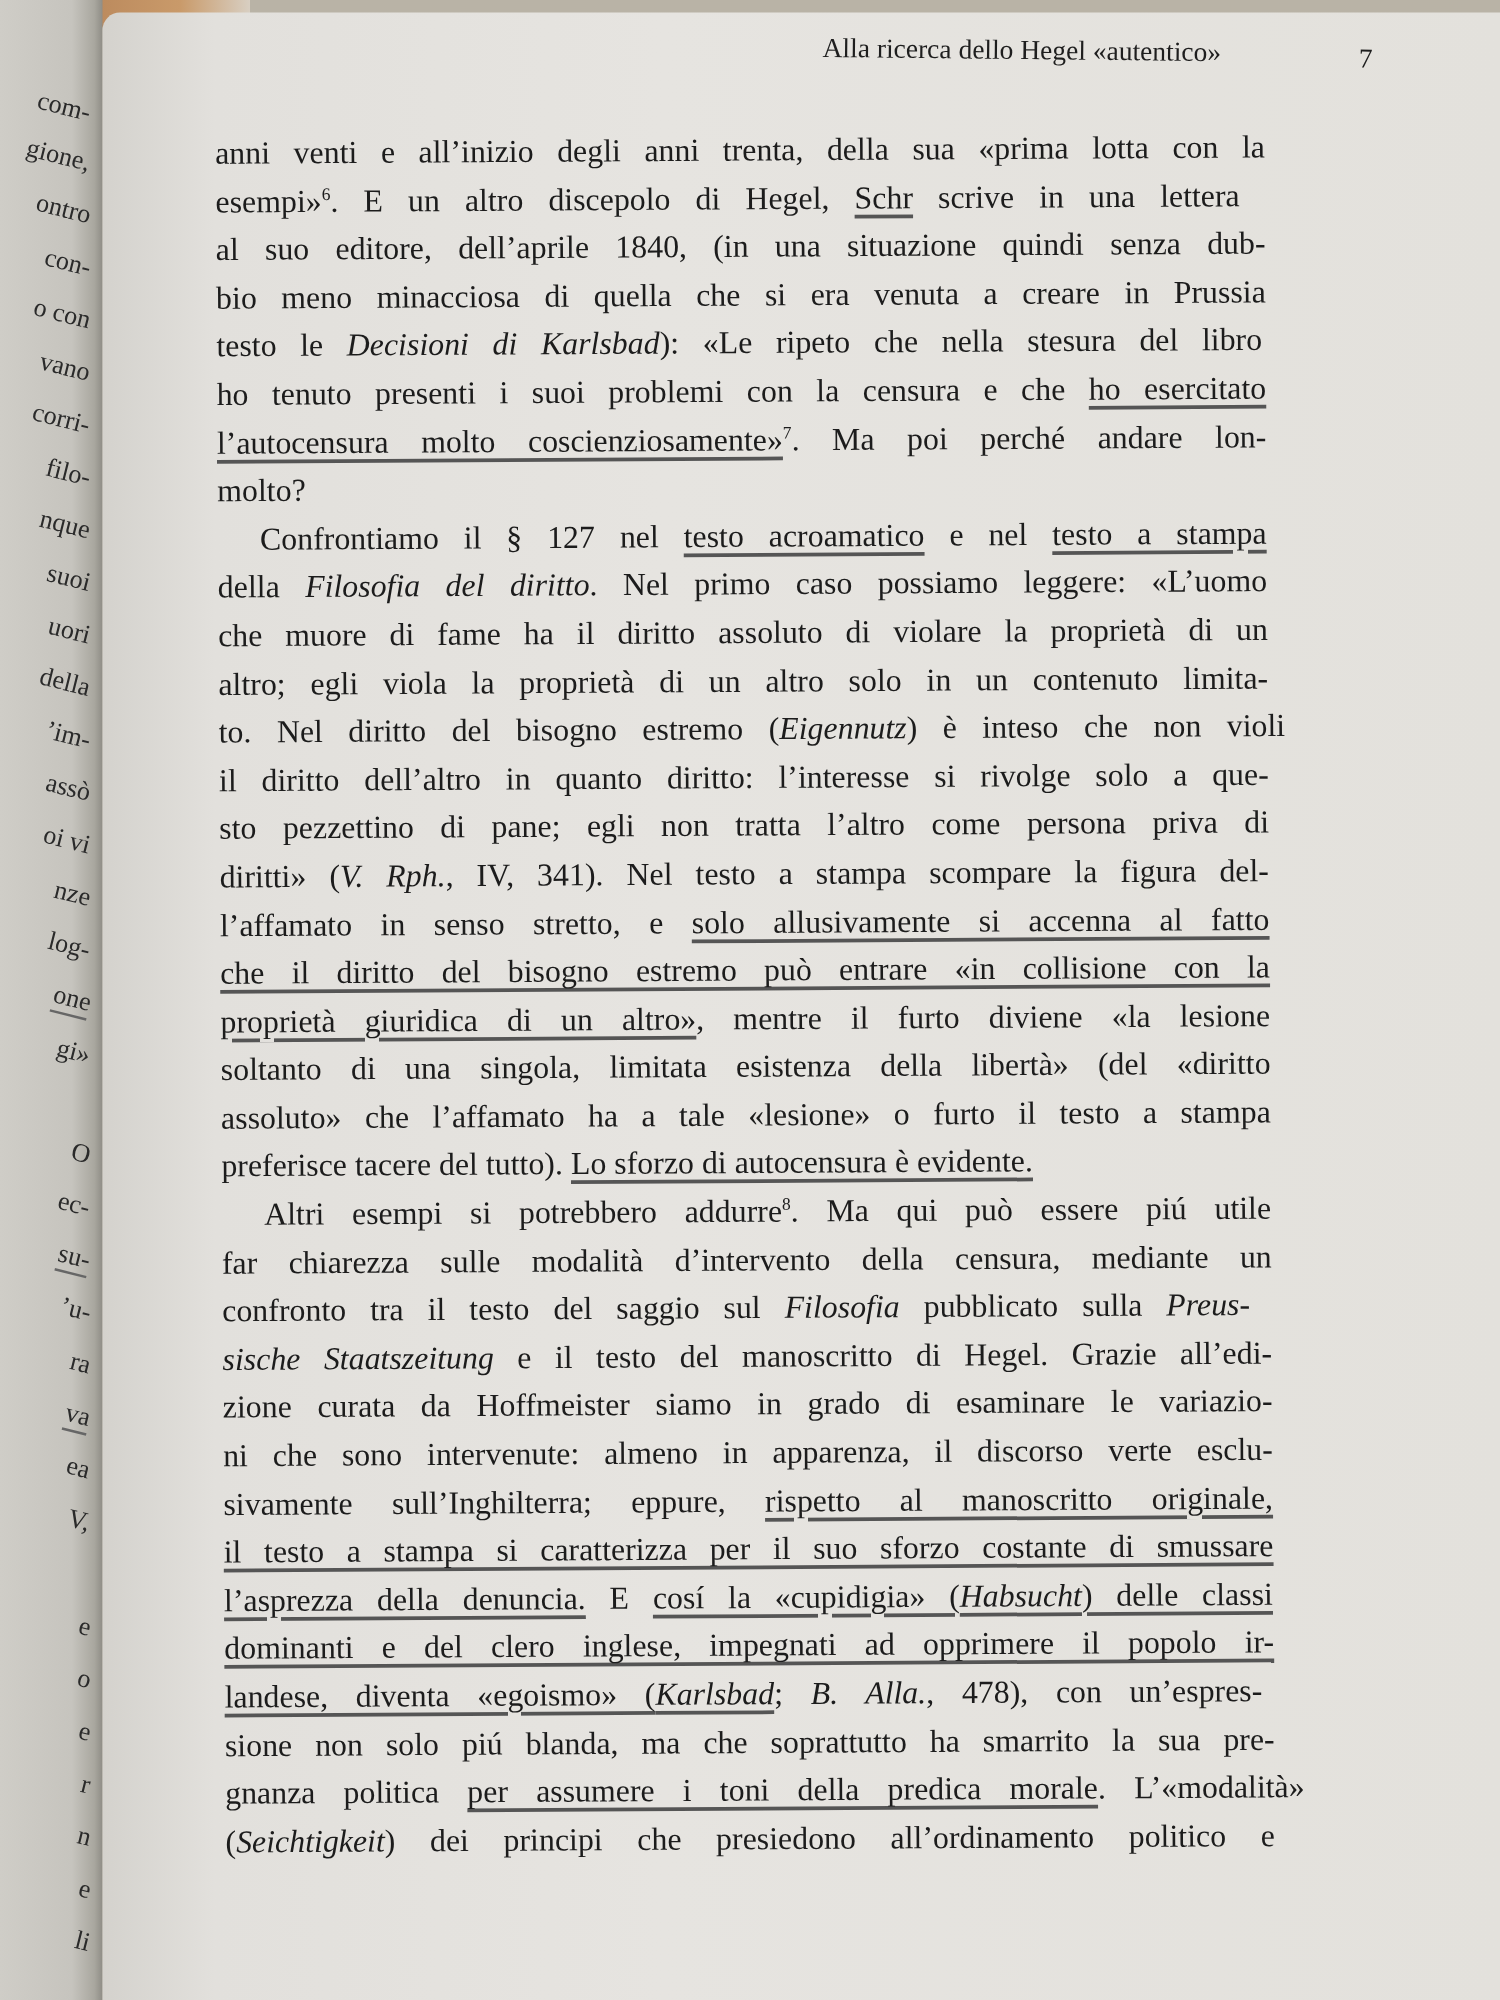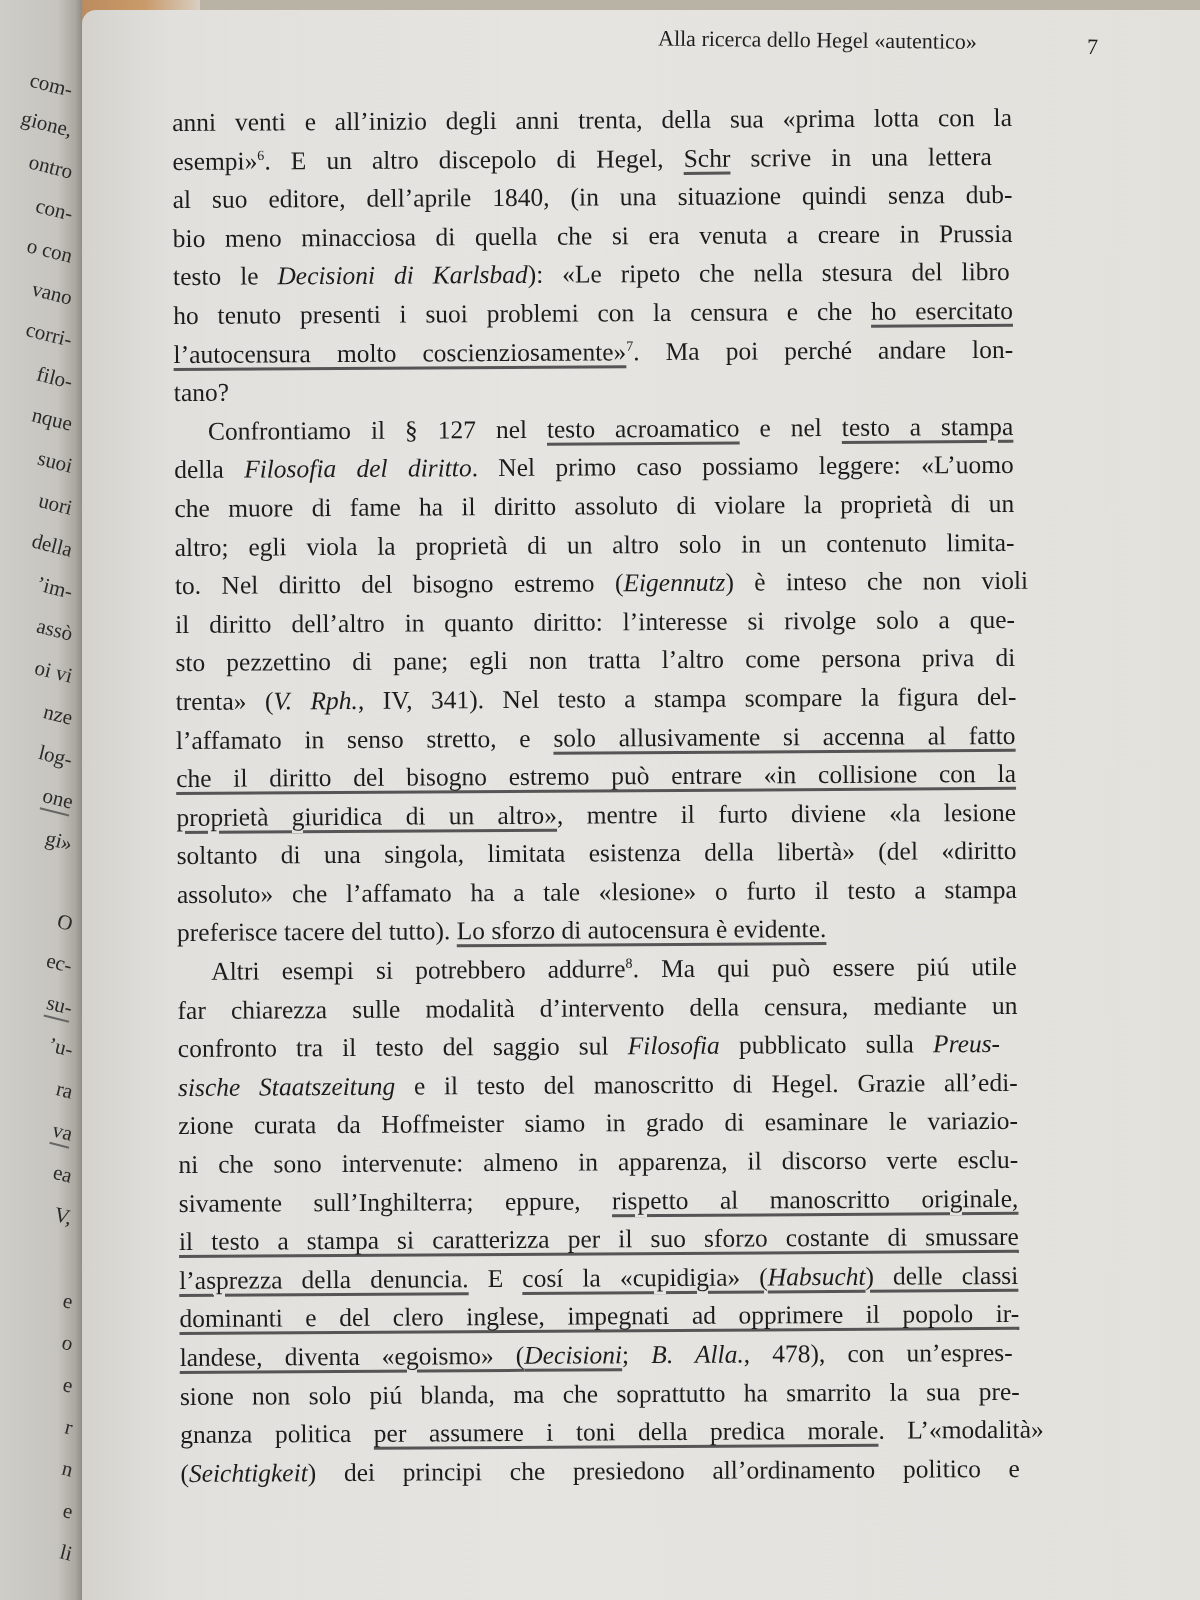--- a/index.html
+++ b/index.html
@@ -102,42 +102,42 @@
 </div>
 
 <div class="text-body" id="text-body">
     <div class="line" style="display: block; white-space: nowrap; word-spacing: 12.4525px;"><span class="seg">anni venti e all’inizio degli anni trenta, della sua «prima lotta con la</span></div>
     <div class="line" style="display: block; white-space: nowrap; word-spacing: 13.6642px;"><span class="seg">esempi»</span><sup class="seg">6</sup><span class="seg">. E un altro discepolo di Hegel, </span><span class="seg ul">Schr</span><span class="seg"> scrive in una lettera</span></div>
     <div class="line" style="display: block; white-space: nowrap; word-spacing: 14.5867px;"><span class="seg">al suo editore, dell’aprile 1840, (in una situazione quindi senza dub-</span></div>
     <div class="line" style="display: block; white-space: nowrap; word-spacing: 13.2233px;"><span class="seg">bio meno minacciosa di quella che si era venuta a creare in Prussia</span></div>
     <div class="line" style="display: block; white-space: nowrap; word-spacing: 12.514px;"><span class="seg">testo le </span><span class="seg it">Decisioni di Karlsbad</span><span class="seg">): «Le ripeto che nella stesura del libro</span></div>
     <div class="line" style="display: block; white-space: nowrap; word-spacing: 12.3778px;"><span class="seg">ho tenuto presenti i suoi problemi con la censura e che </span><span class="seg ul">ho esercitato</span></div>
     <div class="line" style="display: block; white-space: nowrap; word-spacing: 19.6056px;"><span class="seg ul">l’autocensura molto coscienziosamente»</span><sup class="seg">7</sup><span class="seg">. Ma poi perché andare lon-</span></div>
-    <div class="line last" style="display: block;"><span class="seg">tano?</span></div>
+    <div class="line last" style="display: block;"><span class="seg">molto?</span></div>
     <div class="line indent" style="display: block; white-space: nowrap; word-spacing: 13.5305px;"><span class="seg">Confrontiamo il § 127 nel </span><span class="seg ul">testo acroamatico</span><span class="seg"> e nel </span><span class="seg ul">testo a stampa</span></div>
     <div class="line" style="display: block; white-space: nowrap; word-spacing: 13.899px;"><span class="seg">della </span><span class="seg it">Filosofia del diritto</span><span class="seg">. Nel primo caso possiamo leggere: «L’uomo</span></div>
     <div class="line" style="display: block; white-space: nowrap; word-spacing: 11.9285px;"><span class="seg">che muore di fame ha il diritto assoluto di violare la proprietà di un</span></div>
     <div class="line" style="display: block; white-space: nowrap; word-spacing: 13.4498px;"><span class="seg">altro; egli viola la proprietà di un altro solo in un contenuto limita-</span></div>
     <div class="line" style="display: block; white-space: nowrap; word-spacing: 13.95px;"><span class="seg">to. Nel diritto del bisogno estremo (</span><span class="seg it">Eigennutz</span><span class="seg">) è inteso che non violi</span></div>
     <div class="line" style="display: block; white-space: nowrap; word-spacing: 13.4481px;"><span class="seg">il diritto dell’altro in quanto diritto: l’interesse si rivolge solo a que-</span></div>
     <div class="line" style="display: block; white-space: nowrap; word-spacing: 14.7436px;"><span class="seg">sto pezzettino di pane; egli non tratta l’altro come persona priva di</span></div>
-    <div class="line" style="display: block; white-space: nowrap; word-spacing: 12.0232px;"><span class="seg">trenta» (</span><span class="seg it">V. Rph.</span><span class="seg">, IV, 341). Nel testo a stampa scompare la figura del-</span></div>
+    <div class="line" style="display: block; white-space: nowrap; word-spacing: 12.0232px;"><span class="seg">diritti» (</span><span class="seg it">V. Rph.</span><span class="seg">, IV, 341). Nel testo a stampa scompare la figura del-</span></div>
     <div class="line" style="display: block; white-space: nowrap; word-spacing: 16.3893px;"><span class="seg">l’affamato in senso stretto, e </span><span class="seg ul">solo allusivamente si accenna al fatto</span></div>
     <div class="line" style="display: block; white-space: nowrap; word-spacing: 15.3828px;"><span class="seg ul">che il diritto del bisogno estremo può entrare «in collisione con la</span></div>
     <div class="line" style="display: block; white-space: nowrap; word-spacing: 16.9049px;"><span class="seg ul">proprietà giuridica di un altro»</span><span class="seg">, mentre il furto diviene «la lesione</span></div>
     <div class="line" style="display: block; white-space: nowrap; word-spacing: 16.9922px;"><span class="seg">soltanto di una singola, limitata esistenza della libertà» (del «diritto</span></div>
     <div class="line" style="display: block; white-space: nowrap; word-spacing: 12.3144px;"><span class="seg">assoluto» che l’affamato ha a tale «lesione» o furto il testo a stampa</span></div>
     <div class="line last" style="display: block;"><span class="seg">preferisce tacere del tutto). </span><span class="seg ul">Lo sforzo di autocensura è evidente.</span></div>
     <div class="line indent" style="display: block; white-space: nowrap; word-spacing: 15.7676px;"><span class="seg">Altri esempi si potrebbero addurre</span><sup class="seg">8</sup><span class="seg">. Ma qui può essere piú utile</span></div>
     <div class="line" style="display: block; white-space: nowrap; word-spacing: 18.6904px;"><span class="seg">far chiarezza sulle modalità d’intervento della censura, mediante un</span></div>
     <div class="line" style="display: block; white-space: nowrap; word-spacing: 12.7758px;"><span class="seg">confronto tra il testo del saggio sul </span><span class="seg it">Filosofia</span><span class="seg"> pubblicato sulla </span><span class="seg it">Preus-</span></div>
     <div class="line" style="display: block; white-space: nowrap; word-spacing: 12.3722px;"><span class="seg it">sische Staatszeitung</span><span class="seg"> e il testo del manoscritto di Hegel. Grazie all’edi-</span></div>
     <div class="line" style="display: block; white-space: nowrap; word-spacing: 14.0758px;"><span class="seg">zione curata da Hoffmeister siamo in grado di esaminare le variazio-</span></div>
     <div class="line" style="display: block; white-space: nowrap; word-spacing: 13.5289px;"><span class="seg">ni che sono intervenute: almeno in apparenza, il discorso verte esclu-</span></div>
     <div class="line" style="display: block; white-space: nowrap; word-spacing: 24.99px;"><span class="seg">sivamente sull’Inghilterra; eppure, </span><span class="seg ul">rispetto al manoscritto originale,</span></div>
     <div class="line" style="display: block; white-space: nowrap; word-spacing: 11.6855px;"><span class="seg ul">il testo a stampa si caratterizza per il suo sforzo costante di smussare</span></div>
     <div class="line" style="display: block; white-space: nowrap; word-spacing: 12.6704px;"><span class="seg ul">l’asprezza della denuncia.</span><span class="seg"> E </span><span class="seg ul">cosí la «cupidigia» (</span><span class="seg it ul">Habsucht</span><span class="seg ul">) delle classi</span></div>
     <div class="line" style="display: block; white-space: nowrap; word-spacing: 16.1242px;"><span class="seg ul">dominanti e del clero inglese, impegnati ad opprimere il popolo ir-</span></div>
-    <div class="line" style="display: block; white-space: nowrap; word-spacing: 15.7444px;"><span class="seg ul">landese, diventa «egoismo» (</span><span class="seg it ul">Decisioni</span><span class="seg">; </span><span class="seg it">B. Alla.</span><span class="seg">, 478), con un’espres-</span></div>
+    <div class="line" style="display: block; white-space: nowrap; word-spacing: 15.7444px;"><span class="seg ul">landese, diventa «egoismo» (</span><span class="seg it ul">Karlsbad</span><span class="seg">; </span><span class="seg it">B. Alla.</span><span class="seg">, 478), con un’espres-</span></div>
     <div class="line" style="display: block; white-space: nowrap; word-spacing: 11.9759px;"><span class="seg">sione non solo piú blanda, ma che soprattutto ha smarrito la sua pre-</span></div>
     <div class="line" style="display: block; white-space: nowrap; word-spacing: 16.1229px;"><span class="seg">gnanza politica </span><span class="seg ul">per assumere i toni della predica morale</span><span class="seg">. L’«modalità»</span></div>
     <div class="line" style="display: block; white-space: nowrap; word-spacing: 21.2965px;"><span class="seg">(</span><span class="seg it">Seichtigkeit</span><span class="seg">) dei principi che presiedono all’ordinamento politico e</span></div>
   </div>
 
 </body></html>

